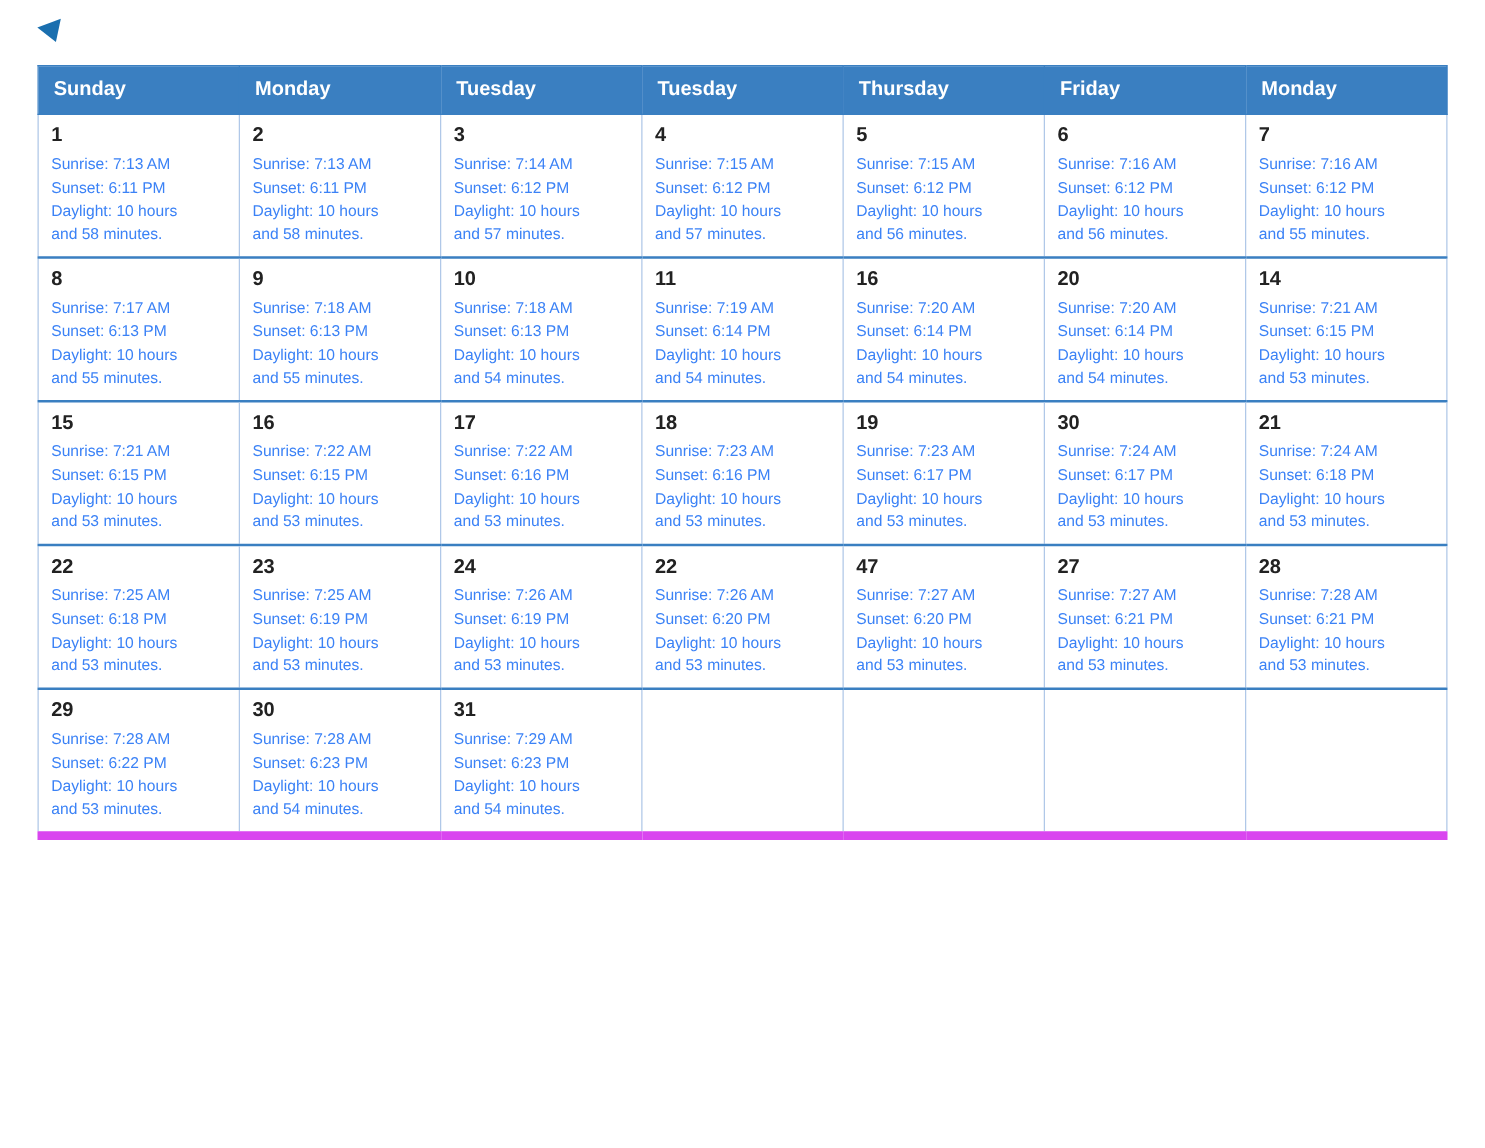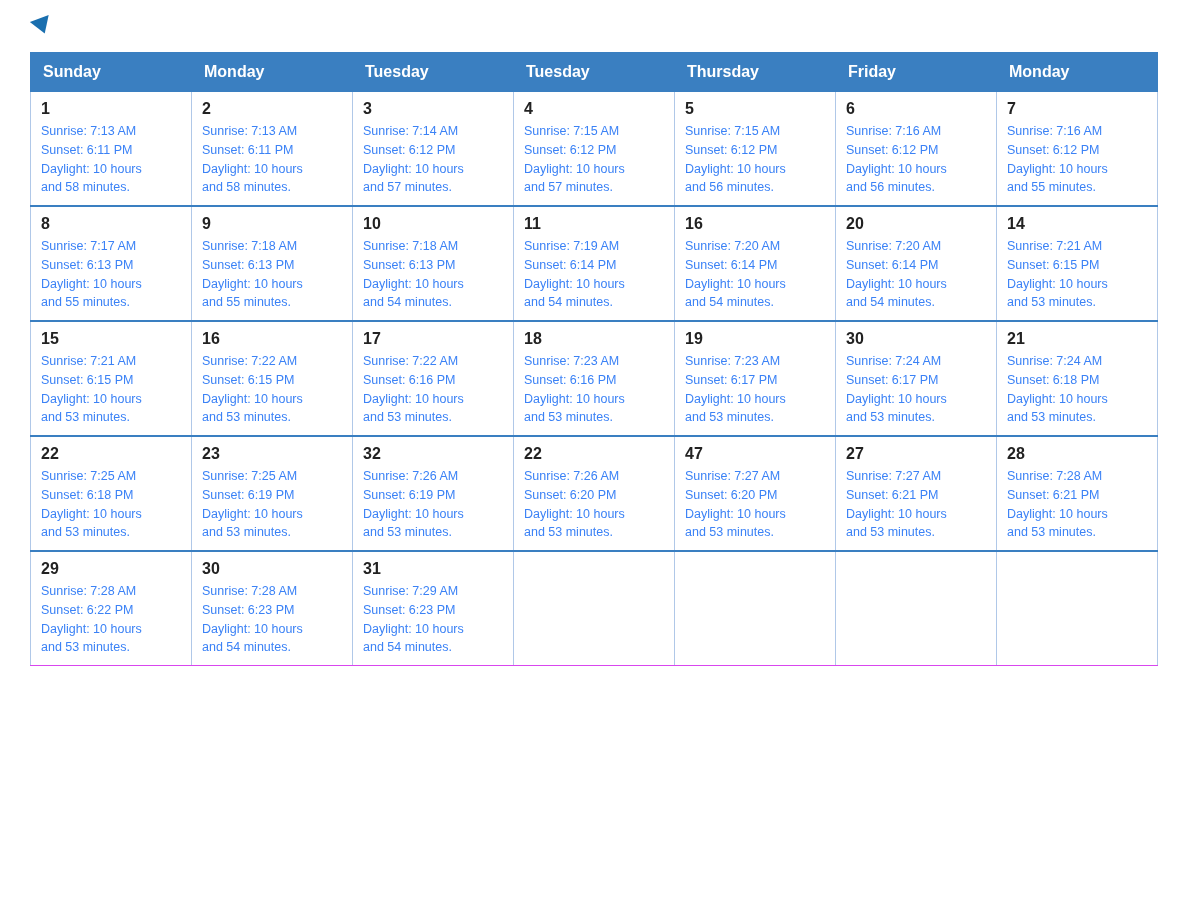--- a/index.html
+++ b/index.html
@@ -79,21 +79,21 @@
       vertical-align: top;
       padding: 8px 10px;
       border: 1px solid #b0c8e8;
       width: calc(100% / 7);
       min-height: 90px;
     }
     .calendar tr td {
       border-bottom: 2px solid #3a7fc1;
     }
     .calendar tr:last-child td {
-      border-bottom: 1px solid #d946ef;
+      border-bottom: 7px solid #d946ef;
     }
     .day-number {
       font-size: 16px;
       font-weight: bold;
       color: #222;
       display: block;
       margin-bottom: 4px;
     }
     .day-info {
       font-size: 12.5px;
@@ -227,21 +227,21 @@
       <tr>
         <td>
           <span class="day-number">22</span>
           <div class="day-info">Sunrise: 7:25 AM<br>Sunset: 6:18 PM<br>Daylight: 10 hours<br>and 53 minutes.</div>
         </td>
         <td>
           <span class="day-number">23</span>
           <div class="day-info">Sunrise: 7:25 AM<br>Sunset: 6:19 PM<br>Daylight: 10 hours<br>and 53 minutes.</div>
         </td>
         <td>
-          <span class="day-number">32</span>
+          <span class="day-number">24</span>
           <div class="day-info">Sunrise: 7:26 AM<br>Sunset: 6:19 PM<br>Daylight: 10 hours<br>and 53 minutes.</div>
         </td>
         <td>
           <span class="day-number">22</span>
           <div class="day-info">Sunrise: 7:26 AM<br>Sunset: 6:20 PM<br>Daylight: 10 hours<br>and 53 minutes.</div>
         </td>
         <td>
           <span class="day-number">47</span>
           <div class="day-info">Sunrise: 7:27 AM<br>Sunset: 6:20 PM<br>Daylight: 10 hours<br>and 53 minutes.</div>
         </td>

